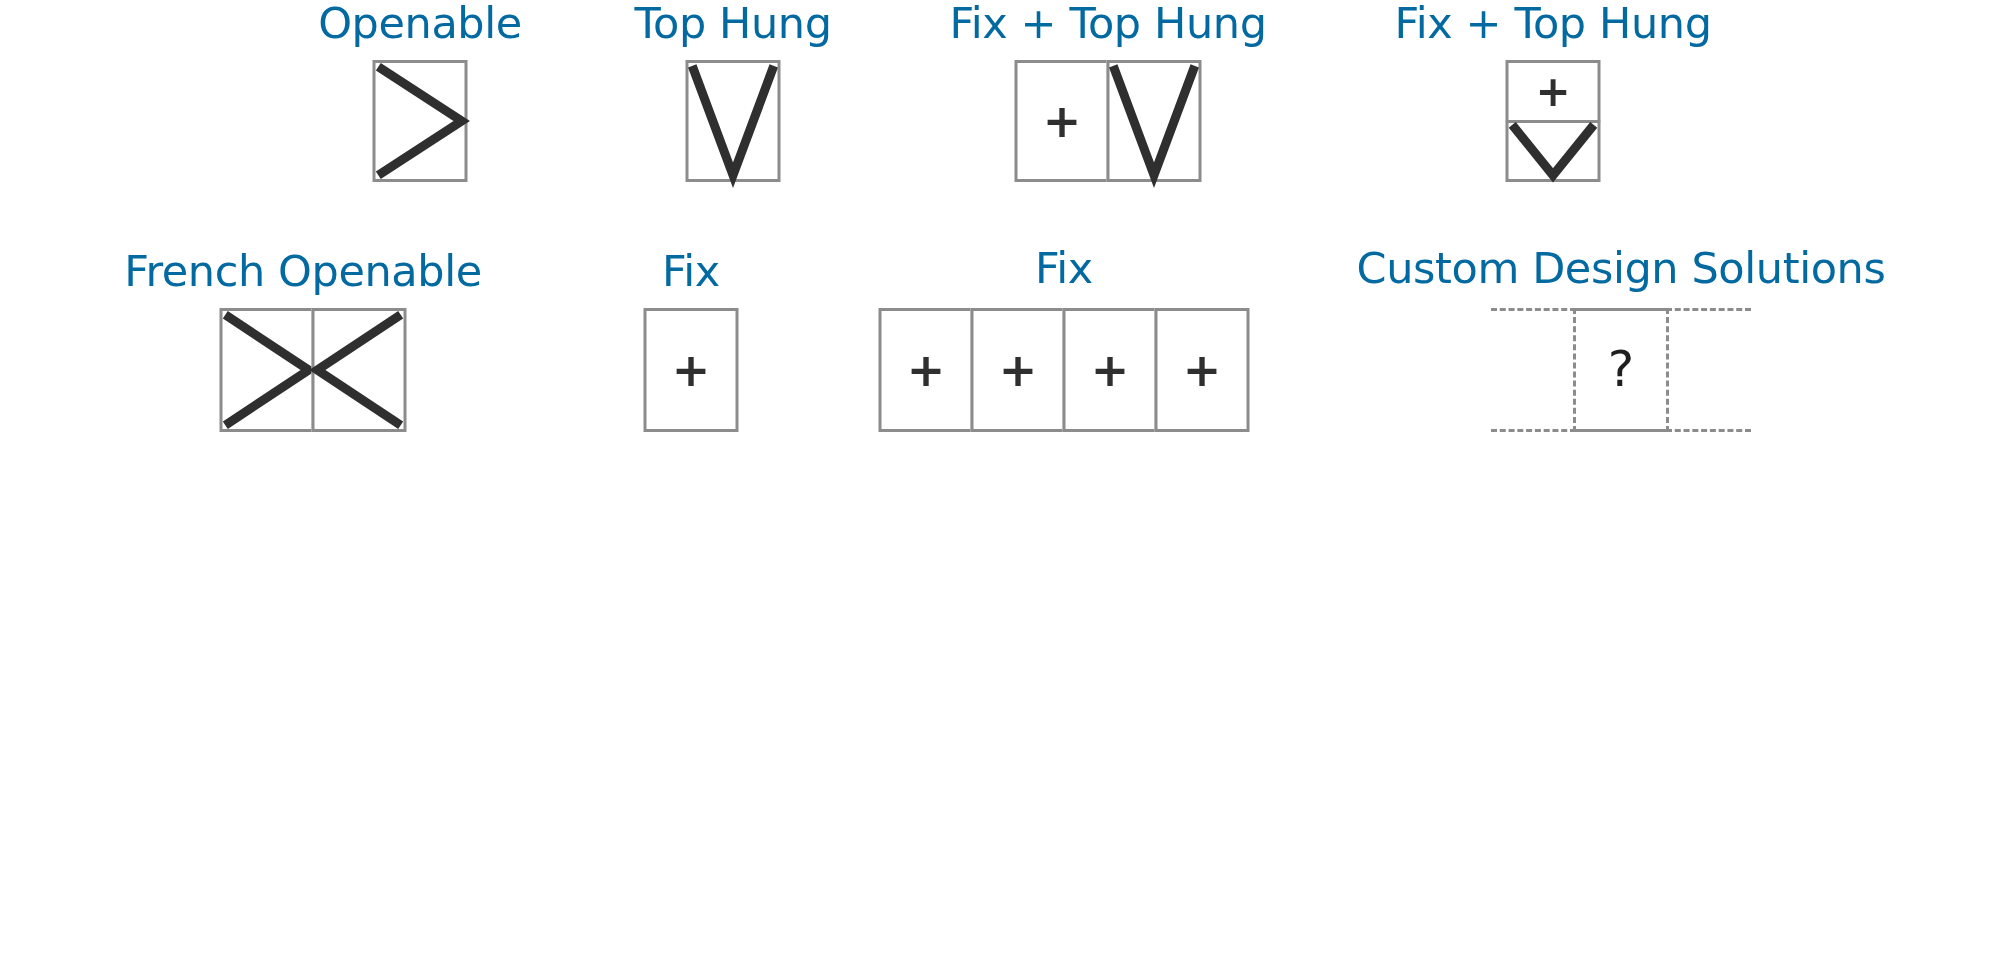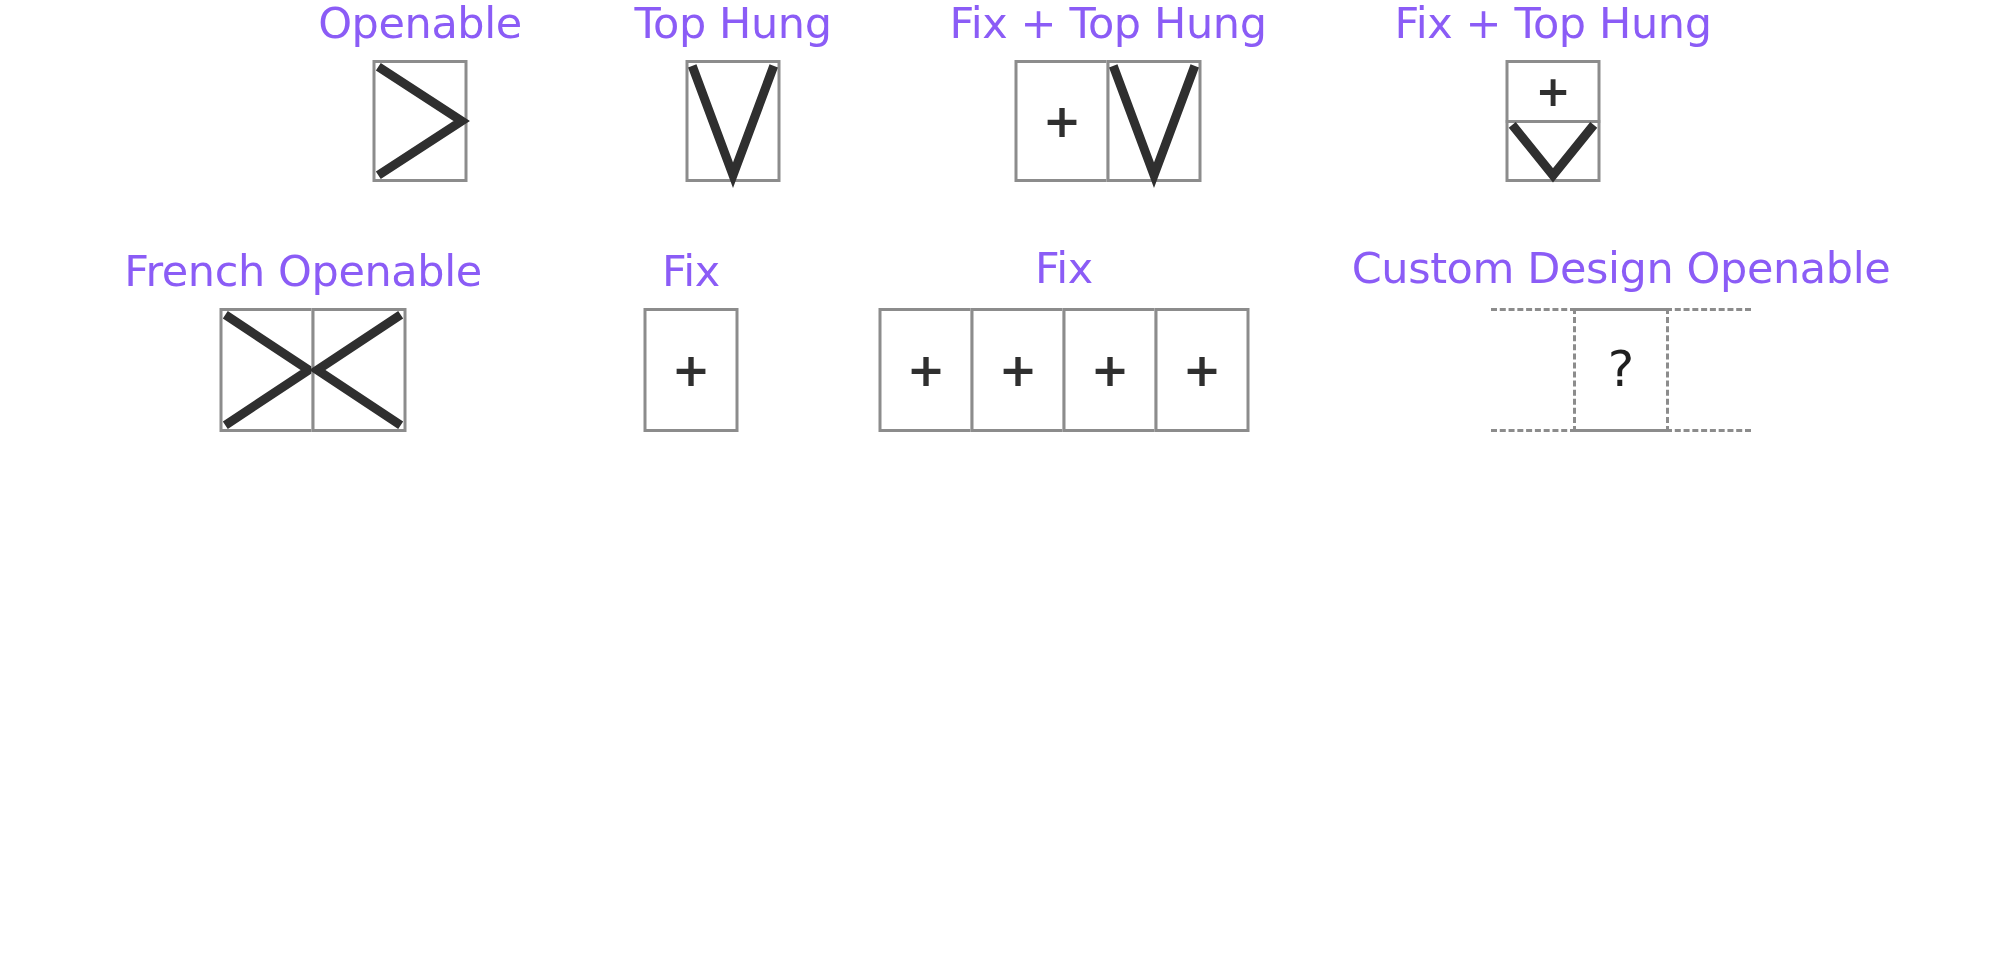--- a/index.html
+++ b/index.html
@@ -22,21 +22,21 @@
   }
 
   
   .item {
     position: absolute;
   }
 
   .item-title {
     position: absolute;
     white-space: nowrap;
-    color: #8b5cf6;
+    color: #0369a1;
     font-size: 43px;
     font-weight: 500;
     letter-spacing: -0.4px;
     line-height: 1;
     transform: translateX(-50%);
   }
 
   .glyph-wrap {
     position: absolute;
     transform: translateX(-50%);
@@ -228,21 +228,21 @@
           <span class="plus">+</span>
         </div>
         <div class="cell h" style="width:95px;height:124px;">
           <span class="plus">+</span>
         </div>
       </div>
     </div>
   </div>
 
   <div class="item">
-    <div class="item-title" style="left:1621px; top:247px;">Custom Design Openable</div>
+    <div class="item-title" style="left:1621px; top:247px;">Custom Design Solutions</div>
     <div class="glyph-wrap" style="left:1621px; top:308px;">
       <div style="position:relative; width:260px; height:124px;">
         <div class="dash-ext" style="left:0px; top:0px; width:85px;"></div>
         <div class="dash-ext" style="left:0px; top:121px; width:85px;"></div>
         <div class="dash-ext" style="right:0px; top:0px; width:85px;"></div>
         <div class="dash-ext" style="right:0px; top:121px; width:85px;"></div>
         <div class="custom-box" style="position:absolute; left:82px; top:0px; width:96px; height:124px;">
           <span class="qmark">?</span>
         </div>
       </div>

